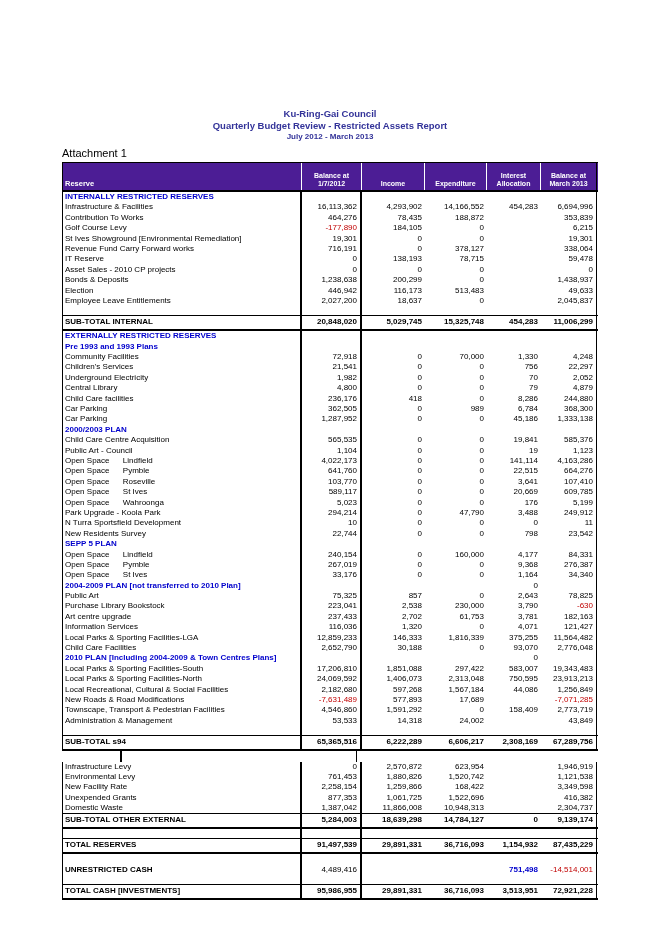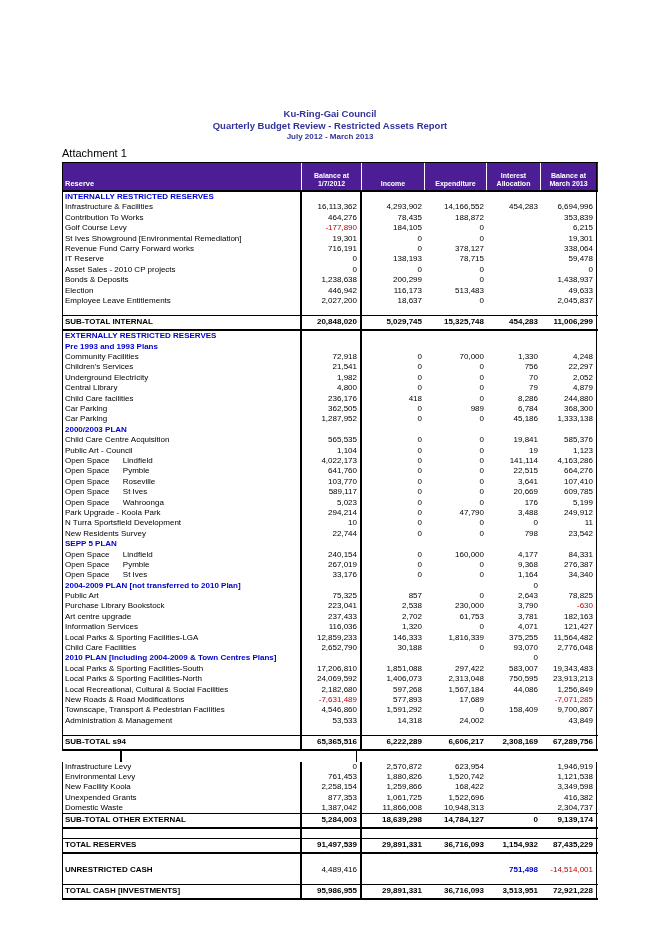--- a/index.html
+++ b/index.html
@@ -476,21 +476,21 @@
           <div class="cell num c3">17,689</div>
           <div class="cell num c4"></div>
           <div class="cell num c5 neg">-7,071,285</div>
         </div>
         <div class="row row-data">
           <div class="cell c0">Townscape, Transport &amp; Pedestrian Facilities</div>
           <div class="cell num c1">4,546,860</div>
           <div class="cell num c2">1,591,292</div>
           <div class="cell num c3">0</div>
           <div class="cell num c4">158,409</div>
-          <div class="cell num c5">9,700,867</div>
+          <div class="cell num c5">2,773,719</div>
         </div>
         <div class="row row-data">
           <div class="cell c0">Administration &amp; Management</div>
           <div class="cell num c1">53,533</div>
           <div class="cell num c2">14,318</div>
           <div class="cell num c3">24,002</div>
           <div class="cell num c4"></div>
           <div class="cell num c5">43,849</div>
         </div>
         <div class="row row-blank">
@@ -526,21 +526,21 @@
         </div>
         <div class="row row-data">
           <div class="cell c0">Environmental Levy</div>
           <div class="cell num c1">761,453</div>
           <div class="cell num c2">1,880,826</div>
           <div class="cell num c3">1,520,742</div>
           <div class="cell num c4"></div>
           <div class="cell num c5">1,121,538</div>
         </div>
         <div class="row row-data">
-          <div class="cell c0">New Facility Koola</div>
+          <div class="cell c0">New Facility Rate</div>
           <div class="cell num c1">2,258,154</div>
           <div class="cell num c2">1,259,866</div>
           <div class="cell num c3">168,422</div>
           <div class="cell num c4"></div>
           <div class="cell num c5">3,349,598</div>
         </div>
         <div class="row row-data">
           <div class="cell c0">Unexpended Grants</div>
           <div class="cell num c1">877,353</div>
           <div class="cell num c2">1,061,725</div>

